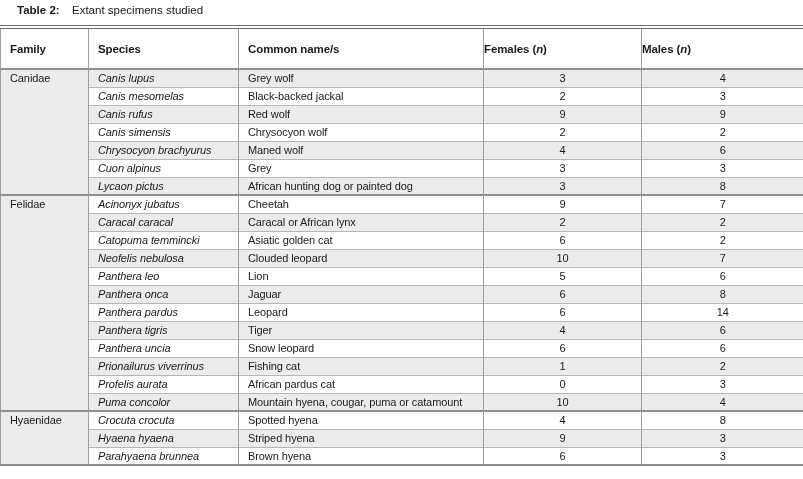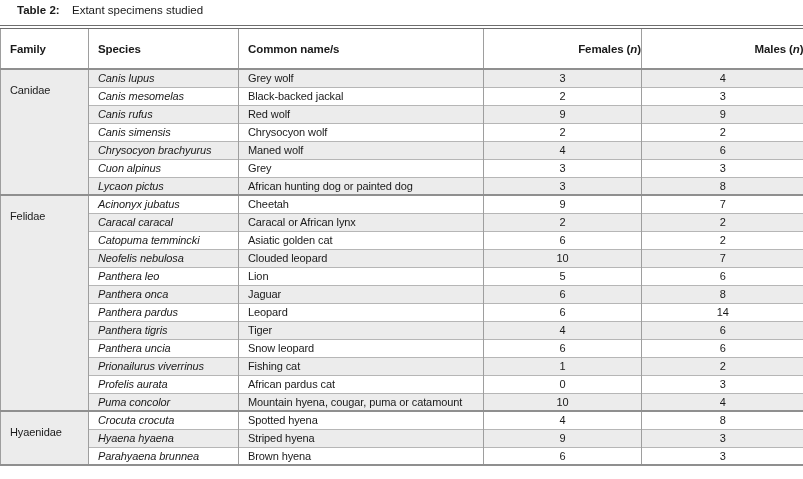--- a/index.html
+++ b/index.html
@@ -54,38 +54,38 @@
     font-weight: bold;
     text-align: left;
     padding: 0 2px 0 9px;
     vertical-align: middle;
     background: #ffffff;
     border-bottom: 2px solid var(--rule-mid);
     border-left: 1px solid var(--grid);
     white-space: nowrap; overflow: hidden;
     letter-spacing: -0.1px;
   }
-  th.center { text-align: right; padding: 0; }
+  th.center { text-align: left; padding: 0; }
   td {
     height: 18px;
     font-size: 11px;
     padding: 0 2px 0 9px;
     vertical-align: middle;
     border-left: 1px solid var(--grid);
     border-top: 1px solid var(--grid-light);
     white-space: nowrap; overflow: hidden;
     letter-spacing: -0.1px;
   }
   td.num { text-align: center; padding: 0; }
   td.species { font-style: italic; }
   td.g { background: var(--stripe); margin-top: 12px; }
   td.family {
     background: var(--family-bg);
     vertical-align: top;
-    padding-top: 14px;
+    padding-top: 2px;
   }
   tr.fam-boundary td { border-top: 2px solid var(--rule-mid); }
 </style>
 </head>
 <body>
 
 <div class="caption">
   <span class="caption-label">Table 2:</span><span class="caption-text">Extant specimens studied</span>
 </div>
 

